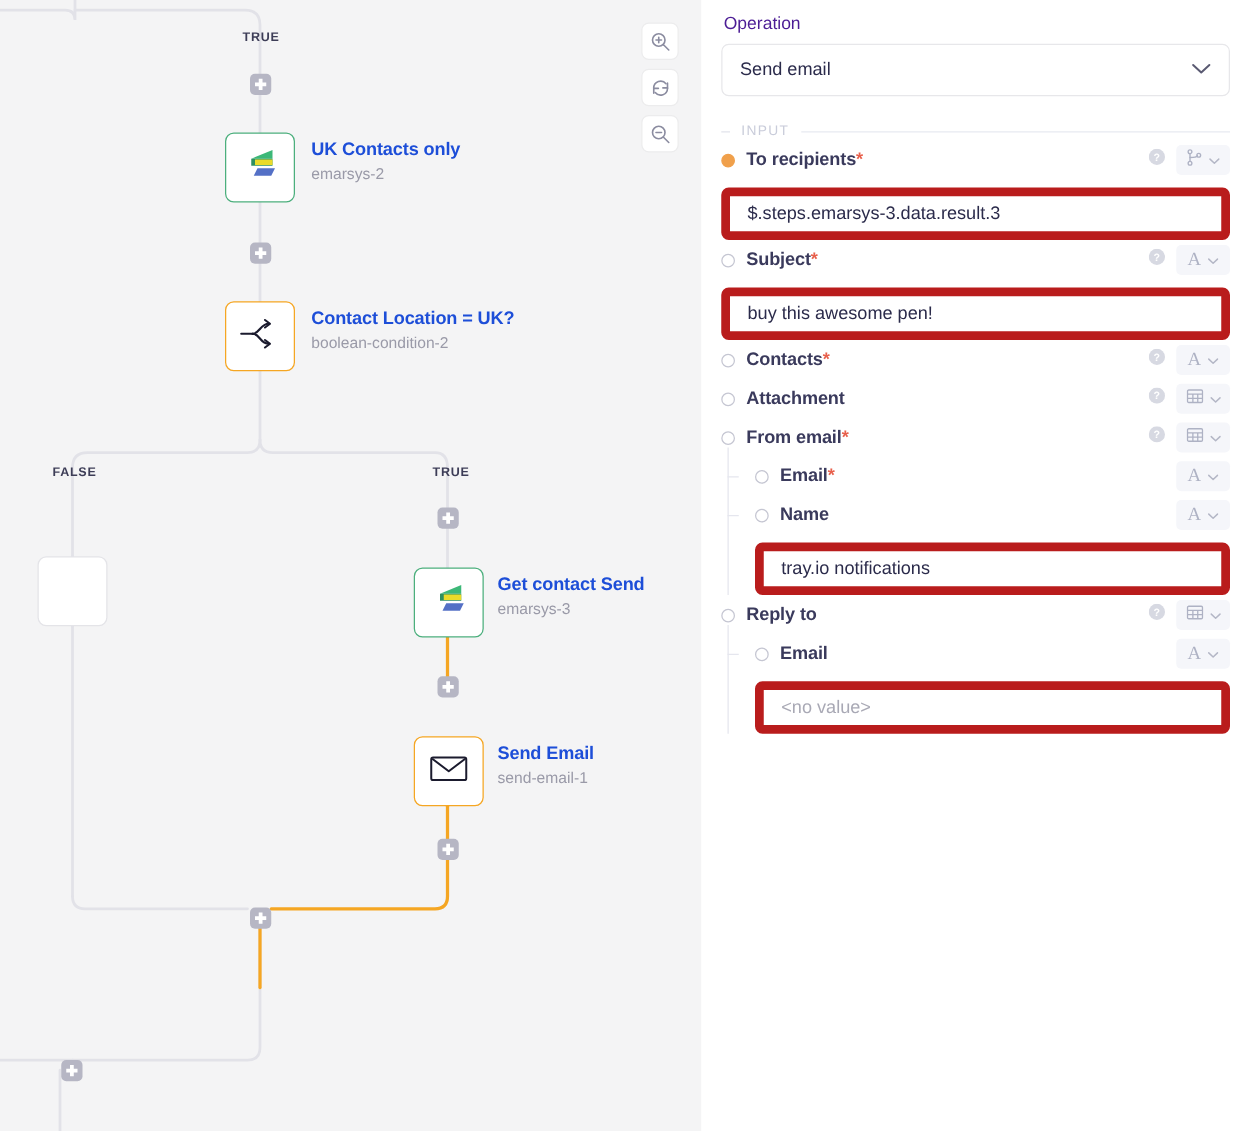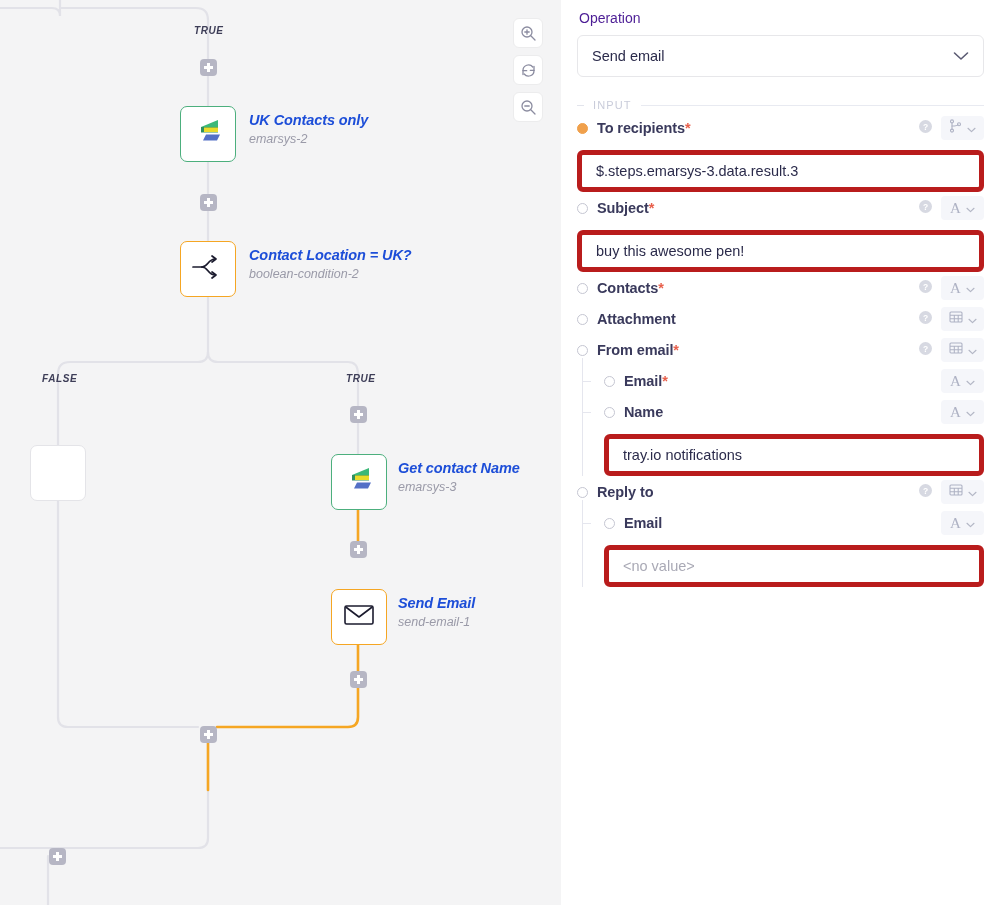--- a/index.html
+++ b/index.html
@@ -12,21 +12,20 @@
   }
   #app { position: relative; width: 1000px; height: 905px; display: flex; }
 
   
   #canvas {
     position: relative;
     width: 561px; height: 905px;
     background: #f4f4f5;
     overflow: hidden;
     flex: 0 0 561px;
-    font-style: italic;
   }
   #canvas-svg { position: absolute; left: 0; top: 0; width: 561px; height: 905px; }
 
   .wf-node {
     position: absolute;
     width: 56px; height: 56px;
     background: #ffffff;
     border-radius: 7px;
     display: flex; align-items: center; justify-content: center;
   }
@@ -140,21 +139,21 @@
     height: 24px; min-width: 43px;
     display: flex; align-items: center; justify-content: center;
     gap: 5px; padding: 0 6px; cursor: pointer;
   }
   .type-chip .glyph {
     font-family: "Liberation Serif", serif;
     font-size: 15px; color: #aeb2c4; line-height: 1;
   }
 
   .input-box {
-    height: 42px; border: 5px solid #b91c1c; border-radius: 6px;
+    height: 42px; border: 7px solid #b91c1c; border-radius: 6px;
     display: flex; align-items: center; padding: 0 14px;
     font-size: 14.5px; color: #2b2b4b;
     margin-top: 7px; background: #fff; cursor: text;
   }
   .input-box.empty { color: #a9a9b5; }
 
   .textarea-box {
     position: relative;
     height: 50px; border: 1px solid #e7e7ea; border-radius: 6px;
     padding: 12px 14px 0 14px;
@@ -254,21 +253,21 @@
       <span>
         <svg width="30" height="30" viewBox="0 0 30 30">
           <polygon points="25,3 8,10 25,10" fill="#3cb878"></polygon>
           <polygon points="8,10 25,10 25,15.5 8,15.5" fill="#2f8f5f"></polygon>
           <polygon points="11,10.5 25,10.5 25,15 11,15" fill="#eadb2a"></polygon>
           <polygon points="13,17.5 27,17.5 24,23.5 10,23.5" fill="#5470c6"></polygon>
         </svg>
       </span>
     </div>
     <div class="wf-label" style="left:398px; top:459px;">
-      <div class="t">Get contact Name</div>
+      <div class="t">Get contact Send</div>
       <div class="s">emarsys-3</div>
     </div>
 
     <div class="wf-node orange" style="left:331px; top:589px;">
       <span>
         <svg width="32" height="24" viewBox="0 0 32 24" fill="none" stroke="#1b1b2e" stroke-width="1.6" stroke-linejoin="round">
           <rect x="2" y="3" width="28" height="18" rx="1.5"></rect>
           <path d="M2.8,4 L16,14 L29.2,4"></path>
         </svg>
       </span>

